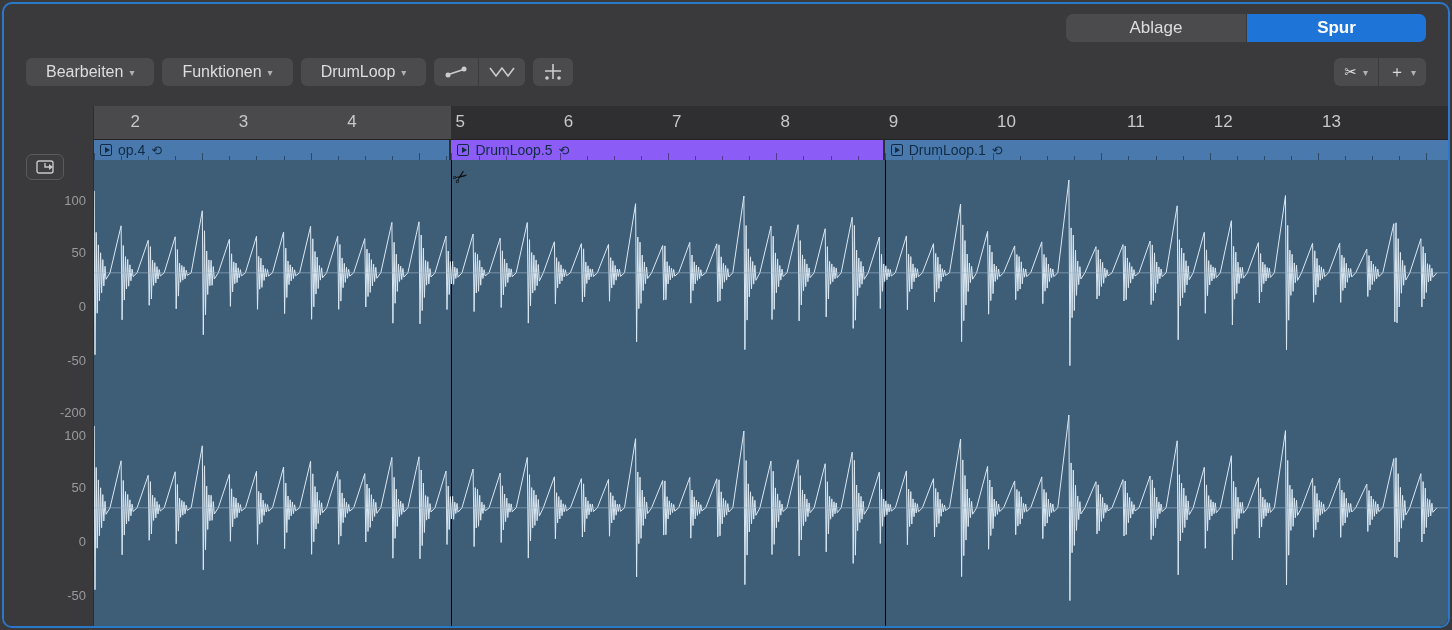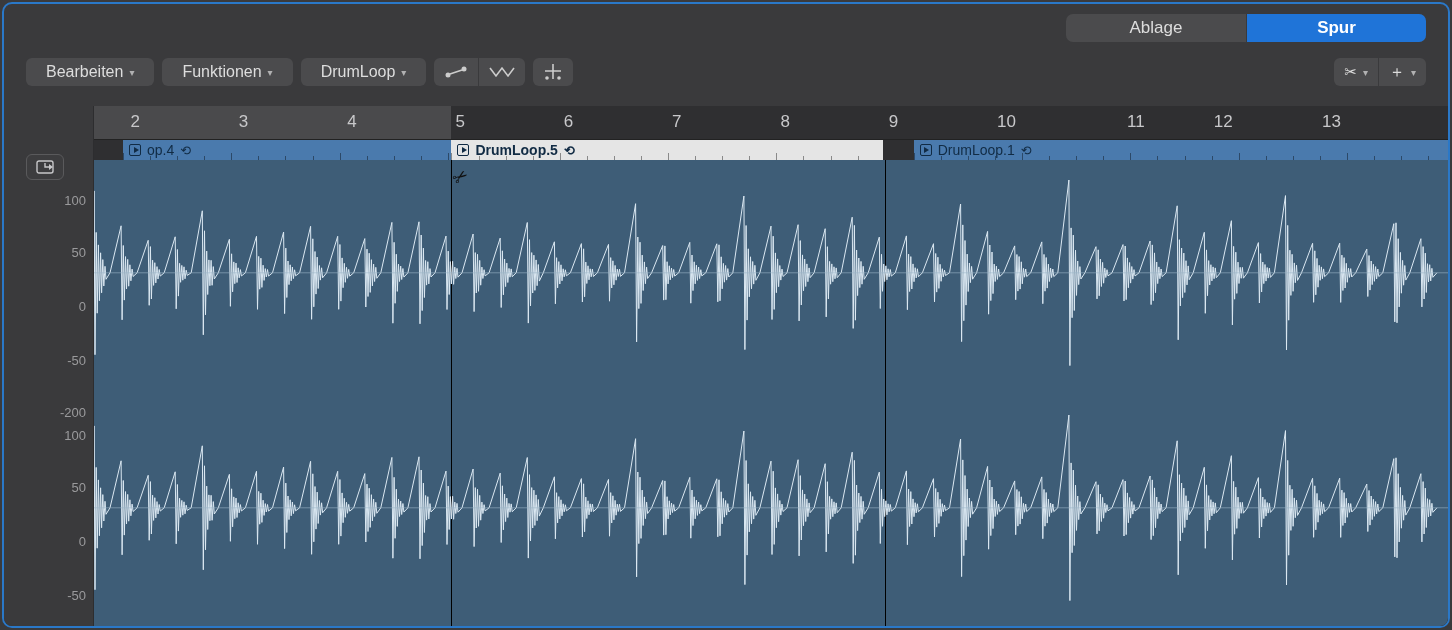--- a/index.html
+++ b/index.html
@@ -103,22 +103,22 @@
     height:20px; position:relative;
     background:#2f2f31;
   }
   .region-hdr {
     position:absolute; top:0; height:20px;
     display:flex; align-items:center; gap:6px;
     padding:0 6px;
     color:#112b44; font-size:14px; font-weight:500;
     overflow:hidden;
   }
-  .region-hdr.blue { background:#4a7aad;margin-left:29px; }
-  .region-hdr.sel  { background:#e5e5e5;font-weight:bold; }
+  .region-hdr.blue { background:#4a7aad; }
+  .region-hdr.sel  { background:#8b5cf6; }
   .tick-row {
     position:absolute; left:0; right:0; bottom:0; height:7px;
   }
   .tick { position:absolute; bottom:0; width:1px; background:rgba(0,0,0,.4); }
   .play-icon {
     width:12px;height:12px;border:1px solid currentColor;border-radius:2px;
     display:flex;align-items:center;justify-content:center;flex:none;
   }
   .play-icon::before{
     content:""; border-left:5px solid currentColor;

